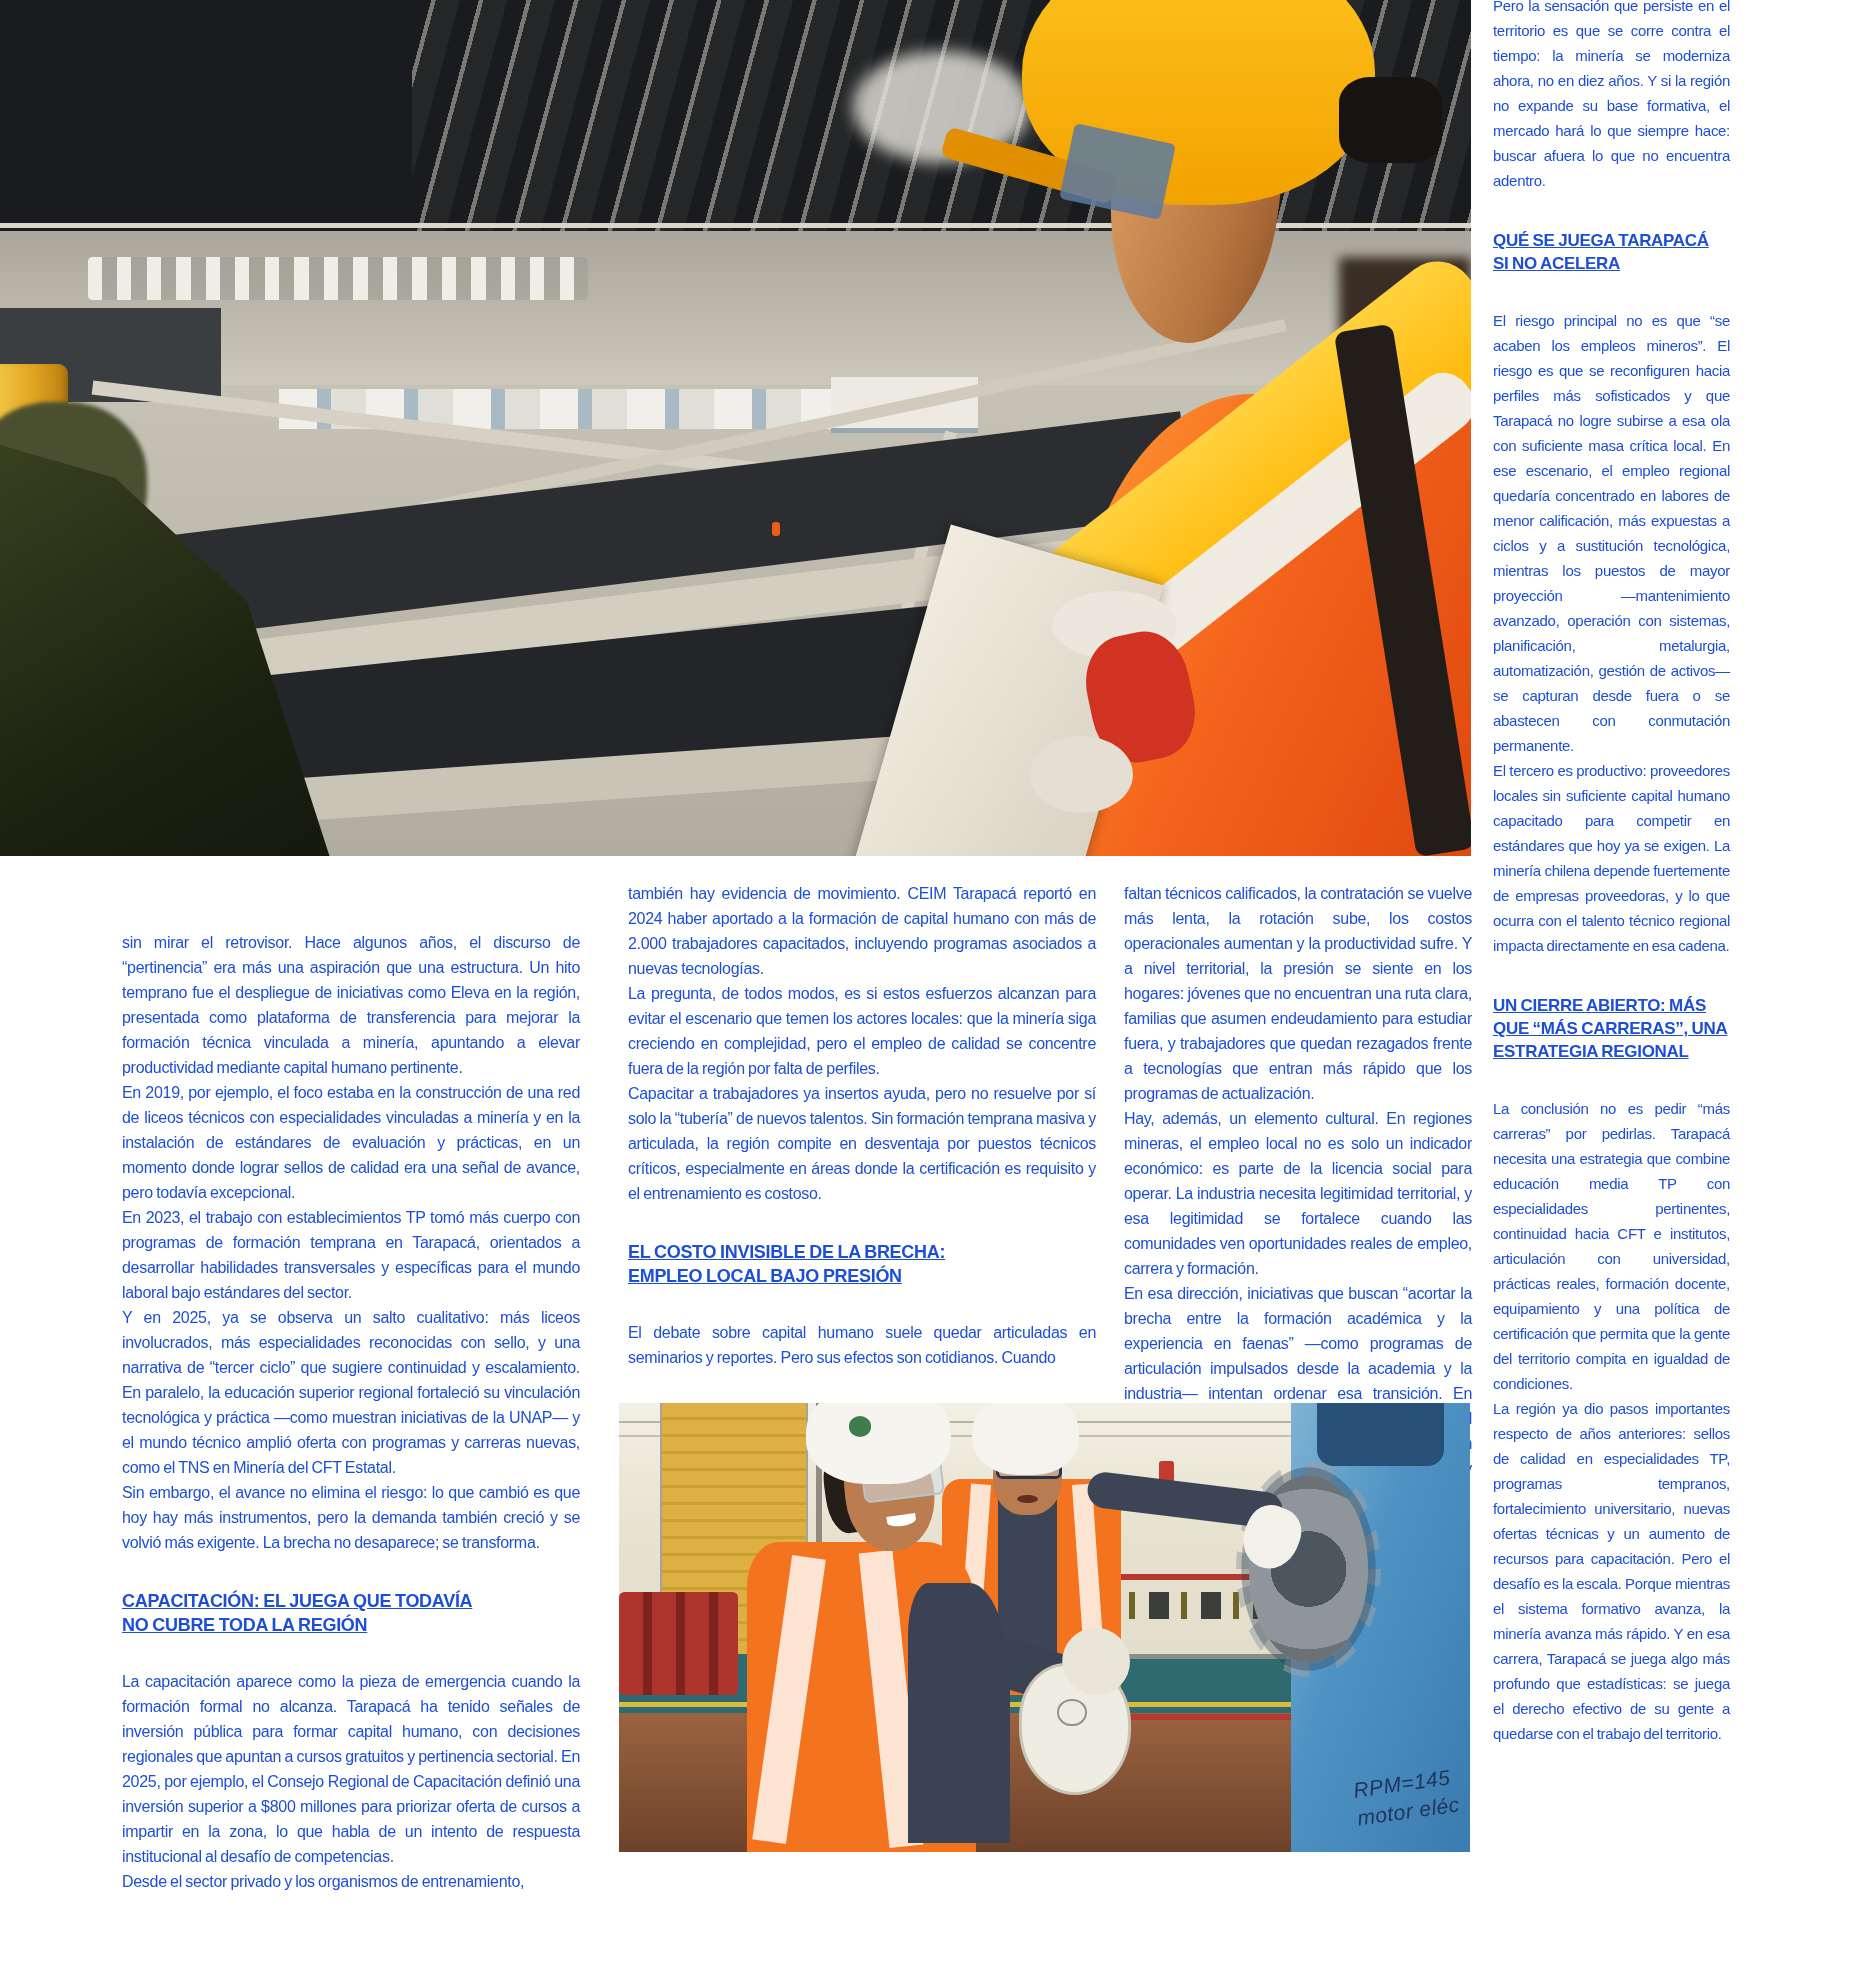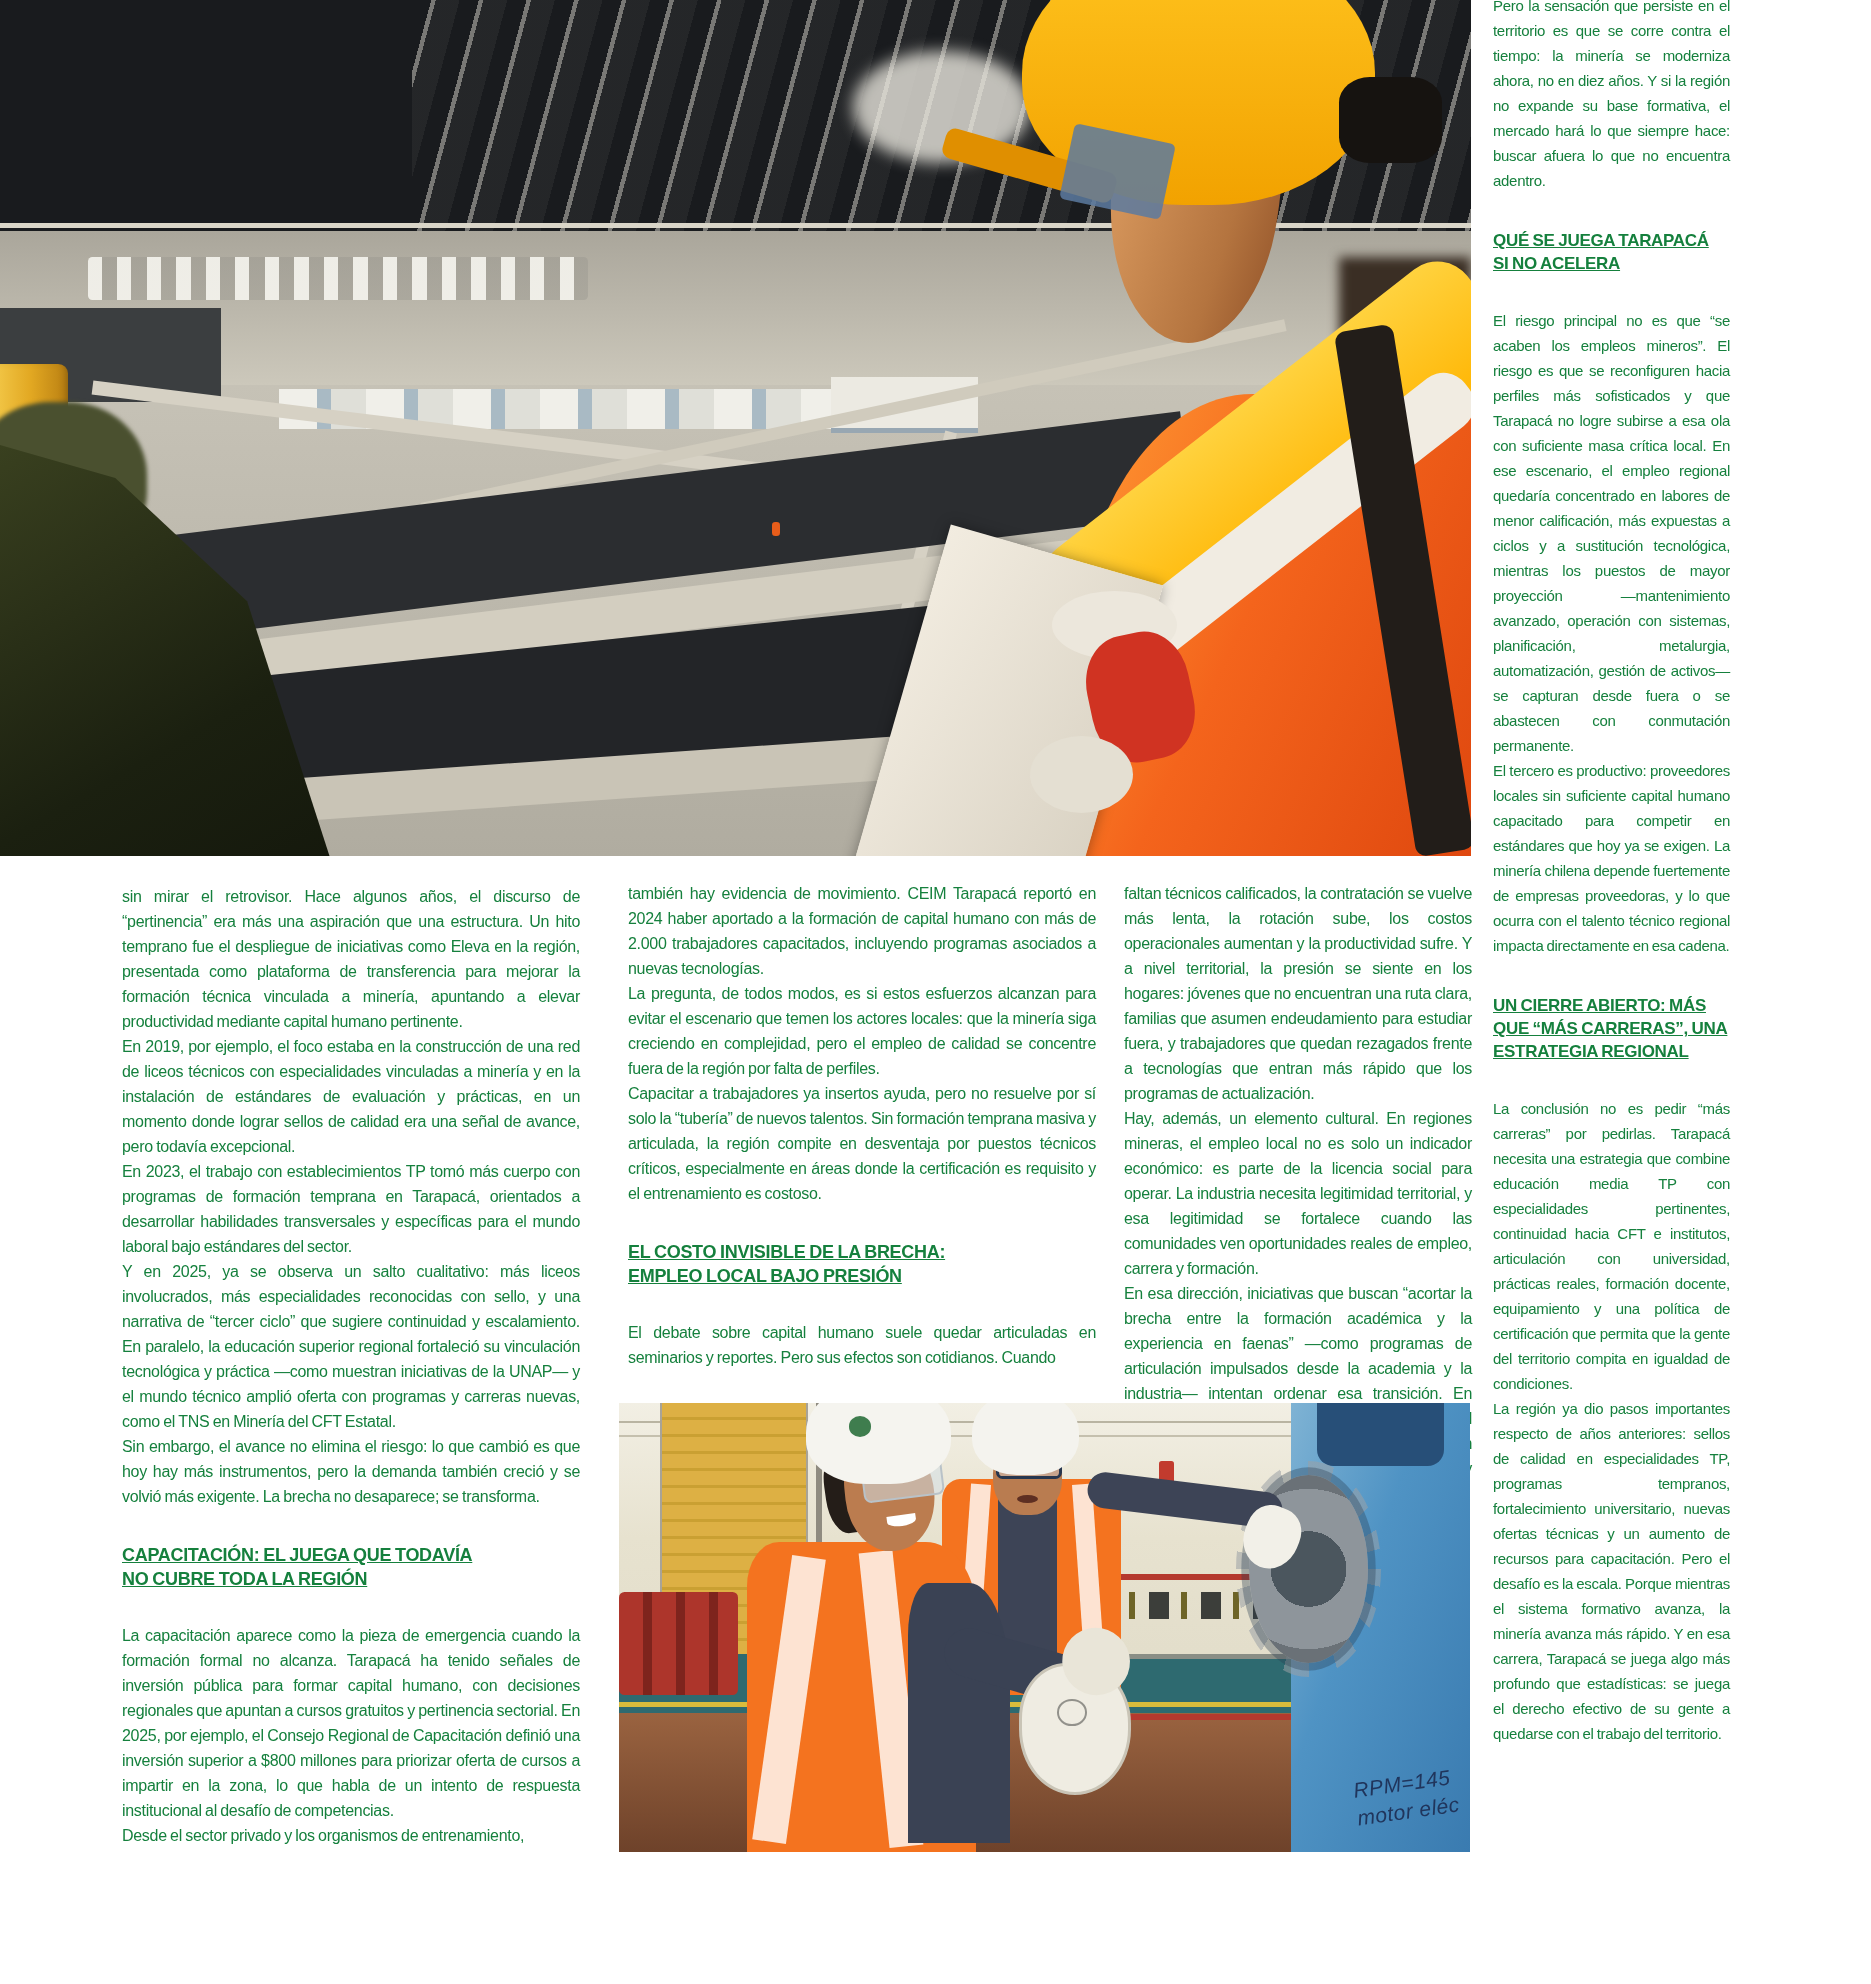--- a/index.html
+++ b/index.html
@@ -1,27 +1,27 @@
 <!DOCTYPE html>
 <html style="font-size:8.7px"><head>
 <meta charset="utf-8">
 <style>
   html,body{margin:0;padding:0;background:#ffffff;}
   .page{position:relative;width:1872px;height:1985px;background:#ffffff;overflow:hidden;
         font-family:"Liberation Sans", sans-serif;color:#1b1b1b;}
   .col{position:absolute;text-align:justify;font-size:16px;line-height:25px;
-       letter-spacing:-0.3px;word-spacing:-0.8px;color:#15803d;}
+       letter-spacing:-0.3px;word-spacing:-0.8px;color:#1d4ed8;}
   .para{margin:0;}
   .colhead{font-weight:bold;font-size:18px;line-height:24px;
            letter-spacing:-0.3px;margin:34px 0 32px 0;text-decoration:underline;}
   .colhead span{display:block;}
   .sidebar{left:1493px;top:0;width:237px;height:1985px;font-size:15px;line-height:25px;}
   .sidebar .para:first-child{margin-top:-6.6px;}
   .sidebar .colhead{font-size:17px;line-height:23px;margin:36px 0 33px 0;}
-  .col-left{left:122px;top:884px;width:458px;}
+  .col-left{left:122px;top:930px;width:458px;}
   .col-mid{left:628px;top:881px;width:468px;}
   .col-third{left:1124px;top:881px;width:348px;}
 
   
   .photo-top{position:absolute;left:0;top:0;width:1471px;height:856px;overflow:hidden;
              background:linear-gradient(180deg,#b4b0a5 0%,#c6c2b6 45%,#b0aca0 100%);}
   .pt{position:absolute;}
   .pt-cliff{left:0;top:0;width:100%;height:27%;background:#191b1e;}
   .pt-cliff-streaks{left:28%;top:0;width:72%;height:27%;
      background:repeating-linear-gradient(105deg, rgba(216,213,204,0) 0 18.6px, rgba(216,213,204,.5) 18.6px 23px, rgba(120,120,116,.12) 23px 46px);}

